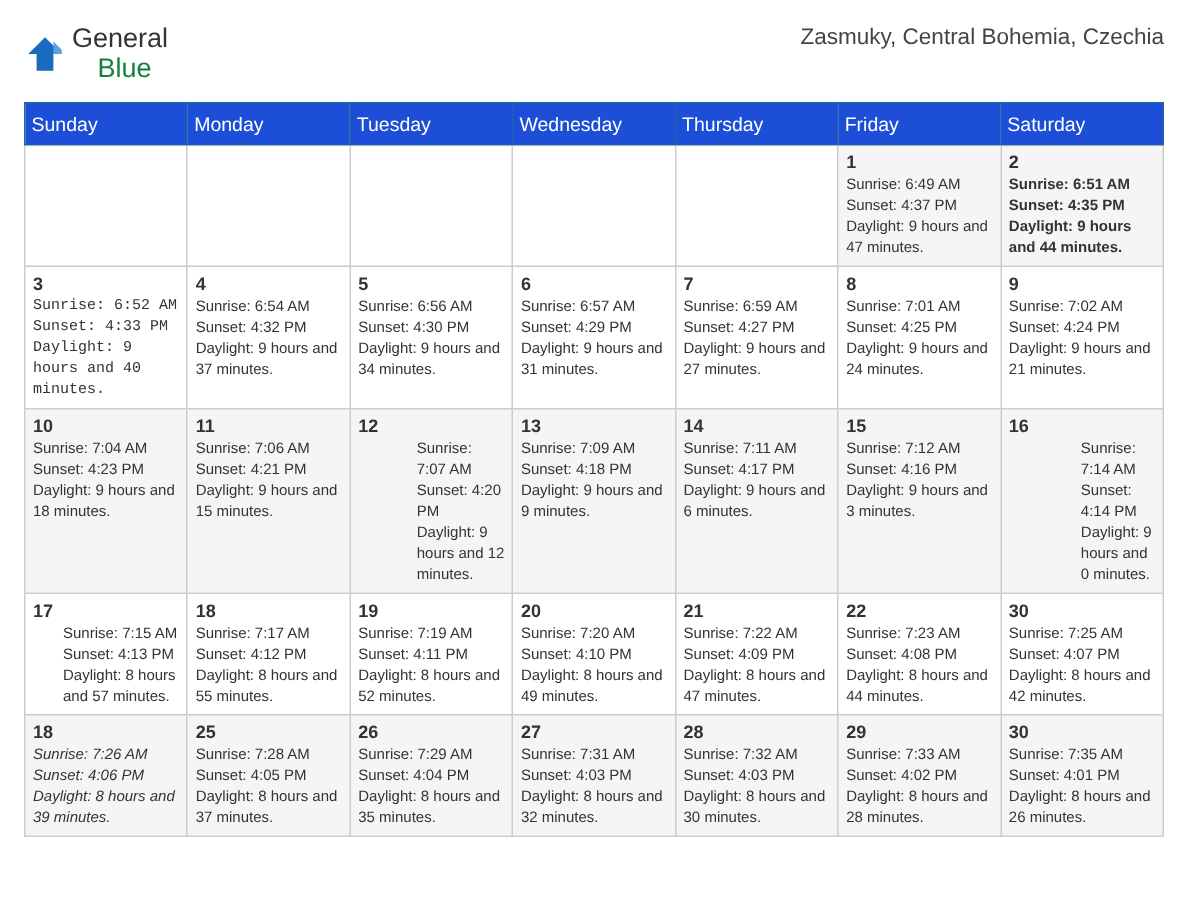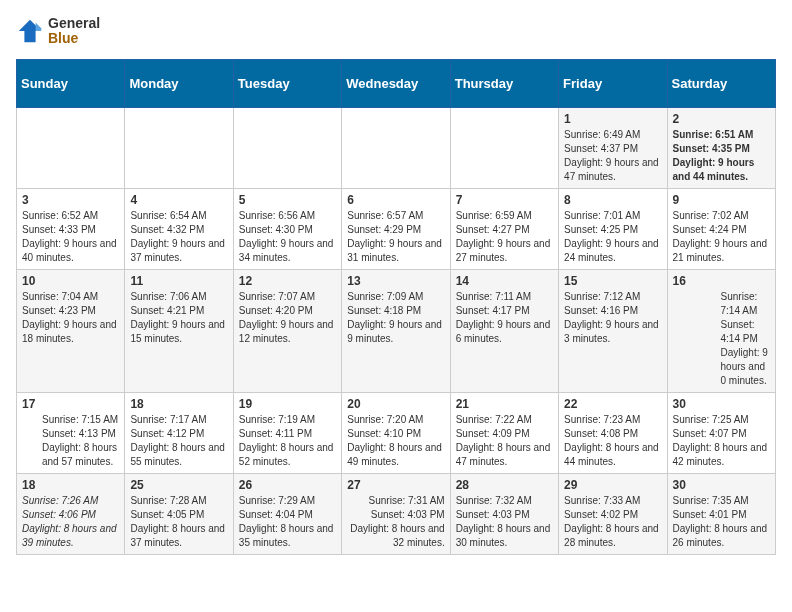--- a/index.html
+++ b/index.html
@@ -15,26 +15,26 @@
       justify-content: space-between;
       align-items: flex-start;
       margin-bottom: 12px;
     }
     .logo {
       display: flex;
       align-items: center;
       gap: 4px;
     }
     .logo-text {
-      font-size: 14px;
-      font-weight: bold;
+      font-size: 18px;
+      font-weight: normal;
       line-height: 1.1;
     }
     .logo-text .general { color: #333; }
-    .logo-text .blue { color: #a16207; }
+    .logo-text .blue { color: #15803d; margin-left: 17px; }
     .logo-icon {
       width: 28px;
       height: 28px;
     }
     .title-area {
       text-align: right;
     }
     .month-title {
       font-size: 32px;
       font-weight: bold;
@@ -44,25 +44,25 @@
     .location-title {
       font-size: 15px;
       color: #444;
     }
     .calendar {
       width: 100%;
       border-collapse: collapse;
       border: 1px solid #ccc;
     }
     .calendar th {
-      background-color: #0369a1;
+      background-color: #1d4ed8;
       color: #fff;
       font-size: 13px;
-      font-weight: bold;
-      padding: 16px 4px;
+      font-weight: normal;
+      padding: 6px 4px;
       text-align: left;
       border: 1px solid #2060a8;
     }
     .calendar td {
       vertical-align: top;
       padding: 4px 5px;
       font-size: 10.5px;
       color: #333;
       border: 1px solid #ccc;
       width: calc(100% / 7);
@@ -98,20 +98,21 @@
     <svg class="logo-icon" viewBox="0 0 40 40" xmlns="http://www.w3.org/2000/svg">
       <polygon points="20,4 36,20 28,20 28,36 12,36 12,20 4,20" fill="#1a6bbf"></polygon>
       <polygon points="28,8 36,16 36,20 28,20" fill="#5ba3e0"></polygon>
     </svg>
     <div class="logo-text">
       <span class="general">General</span><br>
       <span class="blue">Blue</span>
     </div>
   </div>
   <div class="title-area">
+    <div class="location-title">Zasmuky, Central Bohemia, Czechia</div>
   </div>
 </div>
 
 <table class="calendar">
   <thead>
     <tr>
     <th>Sunday</th>
         <th>Monday</th>
         <th>Tuesday</th>
         <th>Wednesday</th>
@@ -136,21 +137,21 @@
         <td>
           <span class="day-number">2</span>
           <div class="day-info" style="white-space: pre-line; font-weight: bold;">Sunrise: 6:51 AM
 Sunset: 4:35 PM
 Daylight: 9 hours and 44 minutes.</div>
         </td>
       </tr>
       <tr>
         <td>
           <span class="day-number">3</span>
-          <div class="day-info" style="white-space: pre-line;">Sunrise: 6:52 AM
+          <div class="day-info" style="white-space: pre-line; font-family: Liberation Mono, monospace;">Sunrise: 6:52 AM
 Sunset: 4:33 PM
 Daylight: 9 hours and 40 minutes.</div>
         </td>
         <td>
           <span class="day-number">4</span>
           <div class="day-info" style="white-space: pre-line;">Sunrise: 6:54 AM
 Sunset: 4:32 PM
 Daylight: 9 hours and 37 minutes.</div>
         </td>
         <td>
@@ -192,21 +193,21 @@
 Daylight: 9 hours and 18 minutes.</div>
         </td>
         <td>
           <span class="day-number">11</span>
           <div class="day-info" style="white-space: pre-line;">Sunrise: 7:06 AM
 Sunset: 4:21 PM
 Daylight: 9 hours and 15 minutes.</div>
         </td>
         <td>
           <span class="day-number">12</span>
-          <div class="day-info" style="white-space: pre-line;">Sunrise: 7:07 AM
+          <div class="day-info" style="white-space: pre-line; margin-left: 39px;">Sunrise: 7:07 AM
 Sunset: 4:20 PM
 Daylight: 9 hours and 12 minutes.</div>
         </td>
         <td>
           <span class="day-number">13</span>
           <div class="day-info" style="white-space: pre-line;">Sunrise: 7:09 AM
 Sunset: 4:18 PM
 Daylight: 9 hours and 9 minutes.</div>
         </td>
         <td>
@@ -286,21 +287,21 @@
 Daylight: 8 hours and 37 minutes.</div>
         </td>
         <td>
           <span class="day-number">26</span>
           <div class="day-info" style="white-space: pre-line;">Sunrise: 7:29 AM
 Sunset: 4:04 PM
 Daylight: 8 hours and 35 minutes.</div>
         </td>
         <td>
           <span class="day-number">27</span>
-          <div class="day-info" style="white-space: pre-line; text-align: right;">Sunrise: 7:31 AM
+          <div class="day-info" style="white-space: pre-line;">Sunrise: 7:31 AM
 Sunset: 4:03 PM
 Daylight: 8 hours and 32 minutes.</div>
         </td>
         <td>
           <span class="day-number">28</span>
           <div class="day-info" style="white-space: pre-line;">Sunrise: 7:32 AM
 Sunset: 4:03 PM
 Daylight: 8 hours and 30 minutes.</div>
         </td>
         <td>

